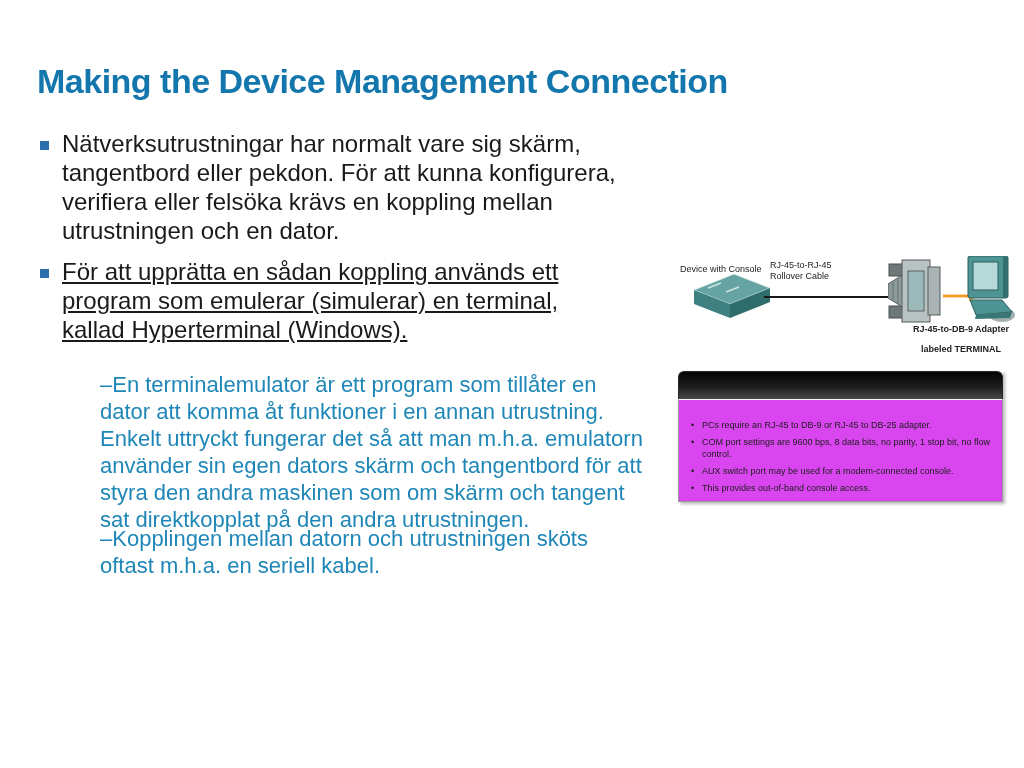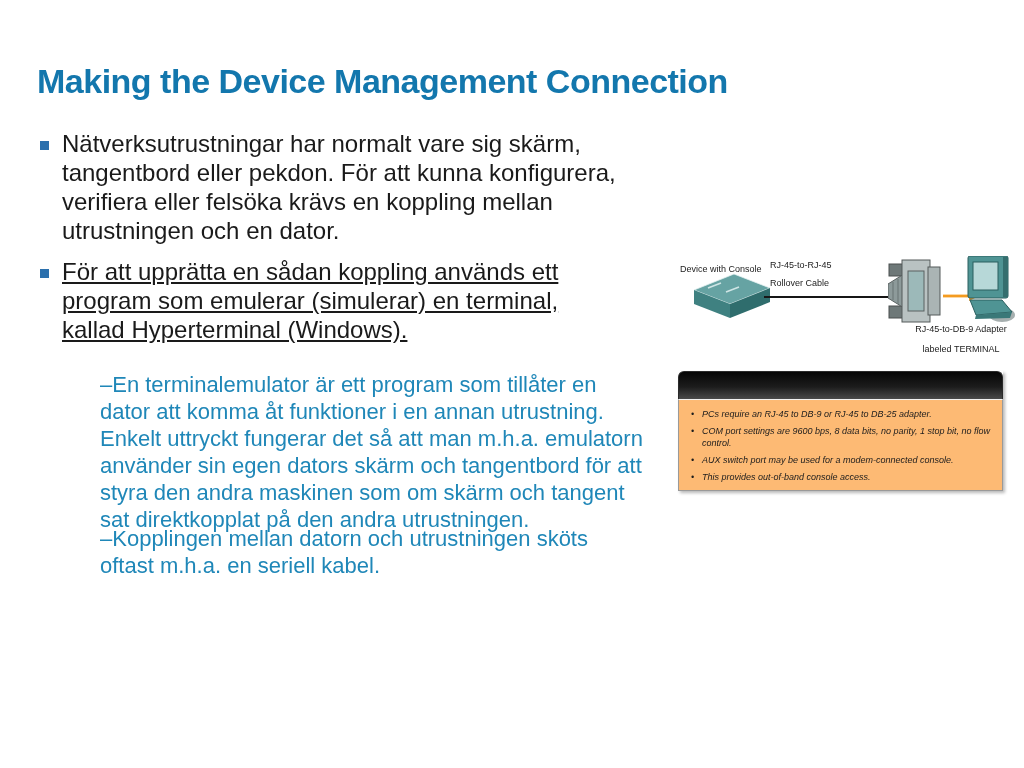--- a/index.html
+++ b/index.html
@@ -28,44 +28,43 @@
   }
   .st1{top:371px;}
   .st2{top:525px;}
 
   
   .diagram-label{
     position:absolute;font-size:9px;color:#222;line-height:11px;
   }
   .lbl-device{left:680px;top:264px;}
   .lbl-cable{left:770px;top:260px;width:122px;}
-  .lbl-cable .line2{margin-top:7px;}
-  .lbl-adapter{left:902px;top:324px;width:118px;text-align:center;}
+  .lbl-cable .line2{}
+  .lbl-adapter{left:902px;top:324px;width:118px;text-align:center;font-weight:bold;}
   .lbl-adapter .line2{margin-top:9px;}
   .svg-abs{position:absolute;}
   .dev-svg{left:688px;top:268px;}
   .cable-line{position:absolute;left:764px;top:296px;width:130px;height:2px;background:#161616;}
   .db9-svg{left:888px;top:258px;}
   .arrow-svg{left:943px;top:291px;}
   .pc-svg{left:962px;top:256px;}
 
   
   .info-box{
     position:absolute;left:678px;top:371px;width:325px;
     box-shadow:2px 2px 3px rgba(0,0,0,0.28);
   }
   .info-header{
     height:27px;border-radius:6px 6px 0 0;
     background:linear-gradient(180deg,#050505 0%,#1c1c1c 55%,#4a4a4a 100%);
     border:1px solid #2a2a2a;border-bottom:none;
   }
   .info-body{
-    background:#fdba74;border:1px solid #9a9a9a;border-top:1px solid #f2f2f2;
-    padding:8px 8px 7px 8px;
-    font-style:italic;
+    background:#d946ef;border:1px solid #9a9a9a;border-top:1px solid #f2f2f2;
+    padding:19px 8px 7px 8px;
   }
   .info-body ul{margin:0;padding:0;list-style:none;}
   .info-body li{
     position:relative;padding-left:11px;margin:0 0 5px 4px;
     font-size:9px;line-height:12px;color:#1c1c1c;
   }
   .info-body li:last-child{margin-bottom:0;}
   .info-body li::before{
     content:"•";position:absolute;left:0;top:0;font-size:9px;color:#1c1c1c;
   }

